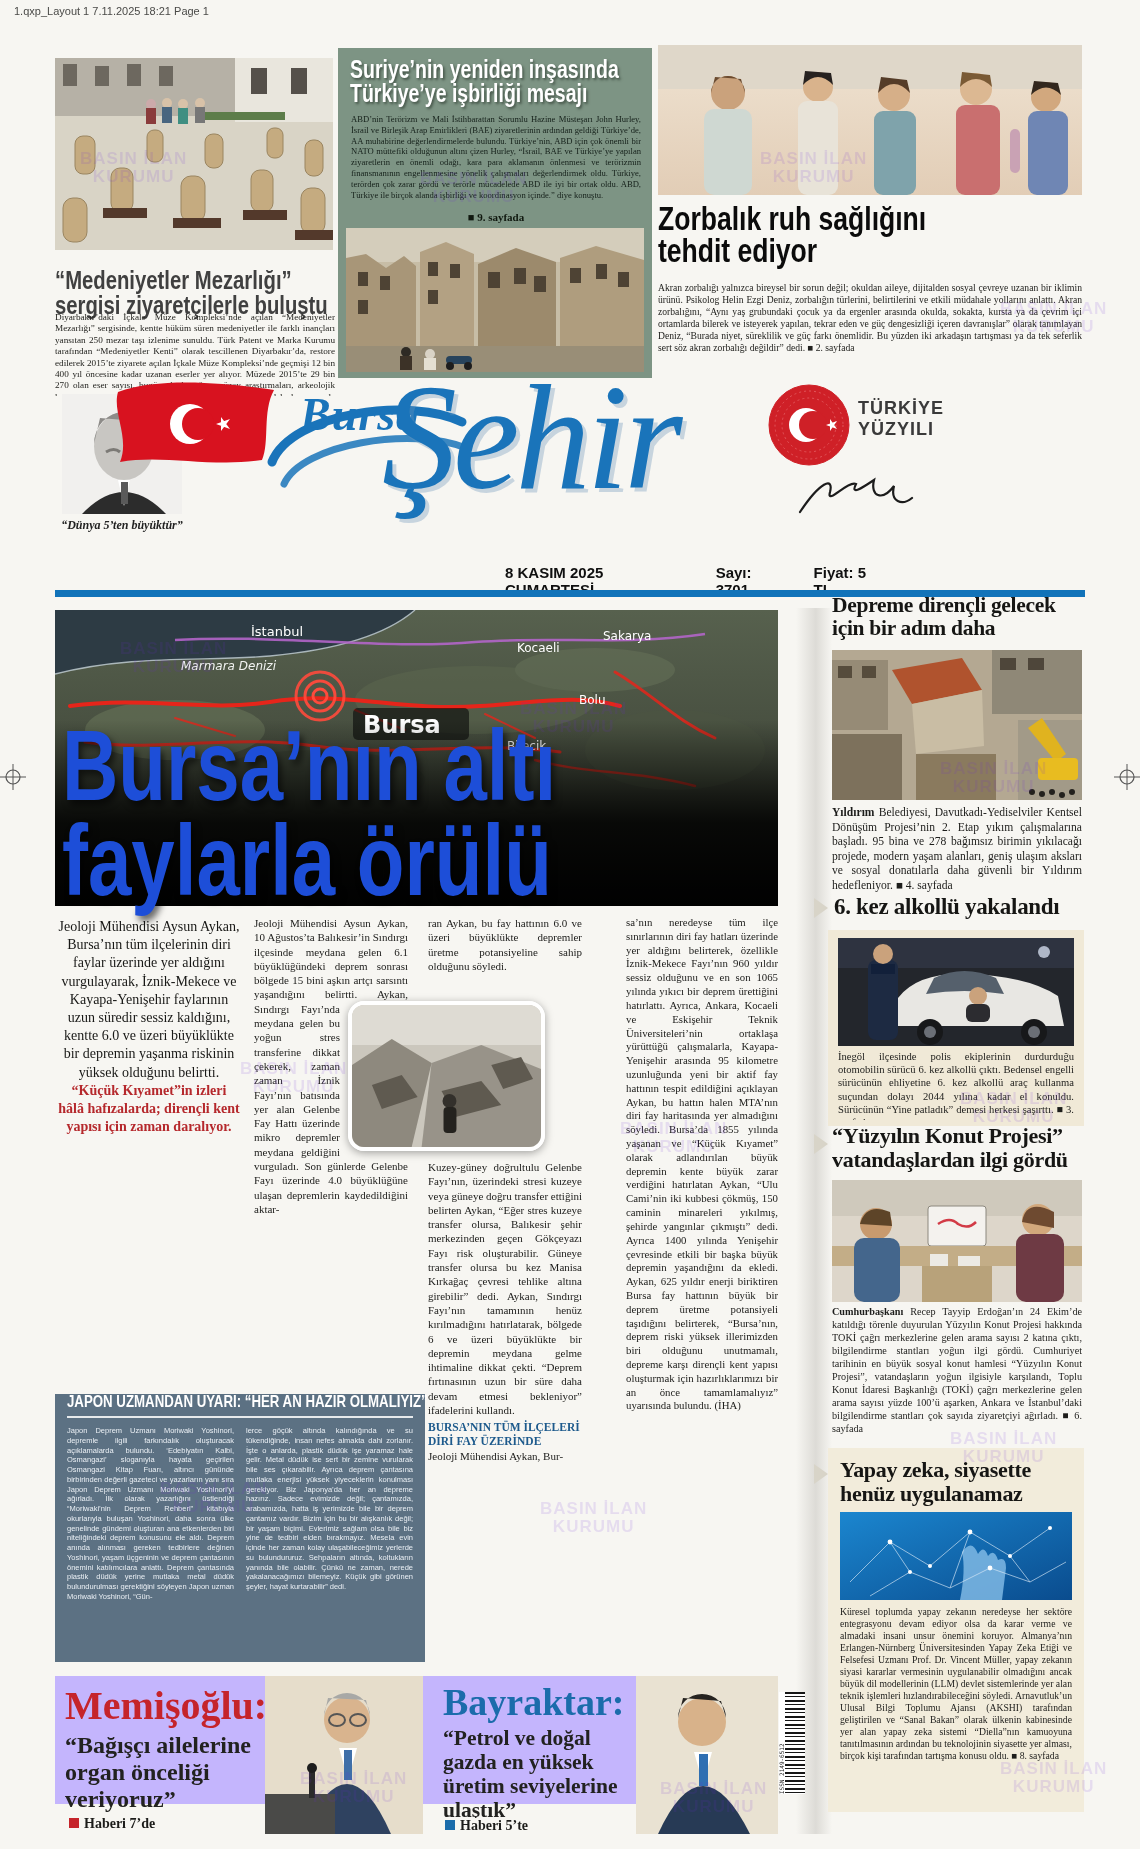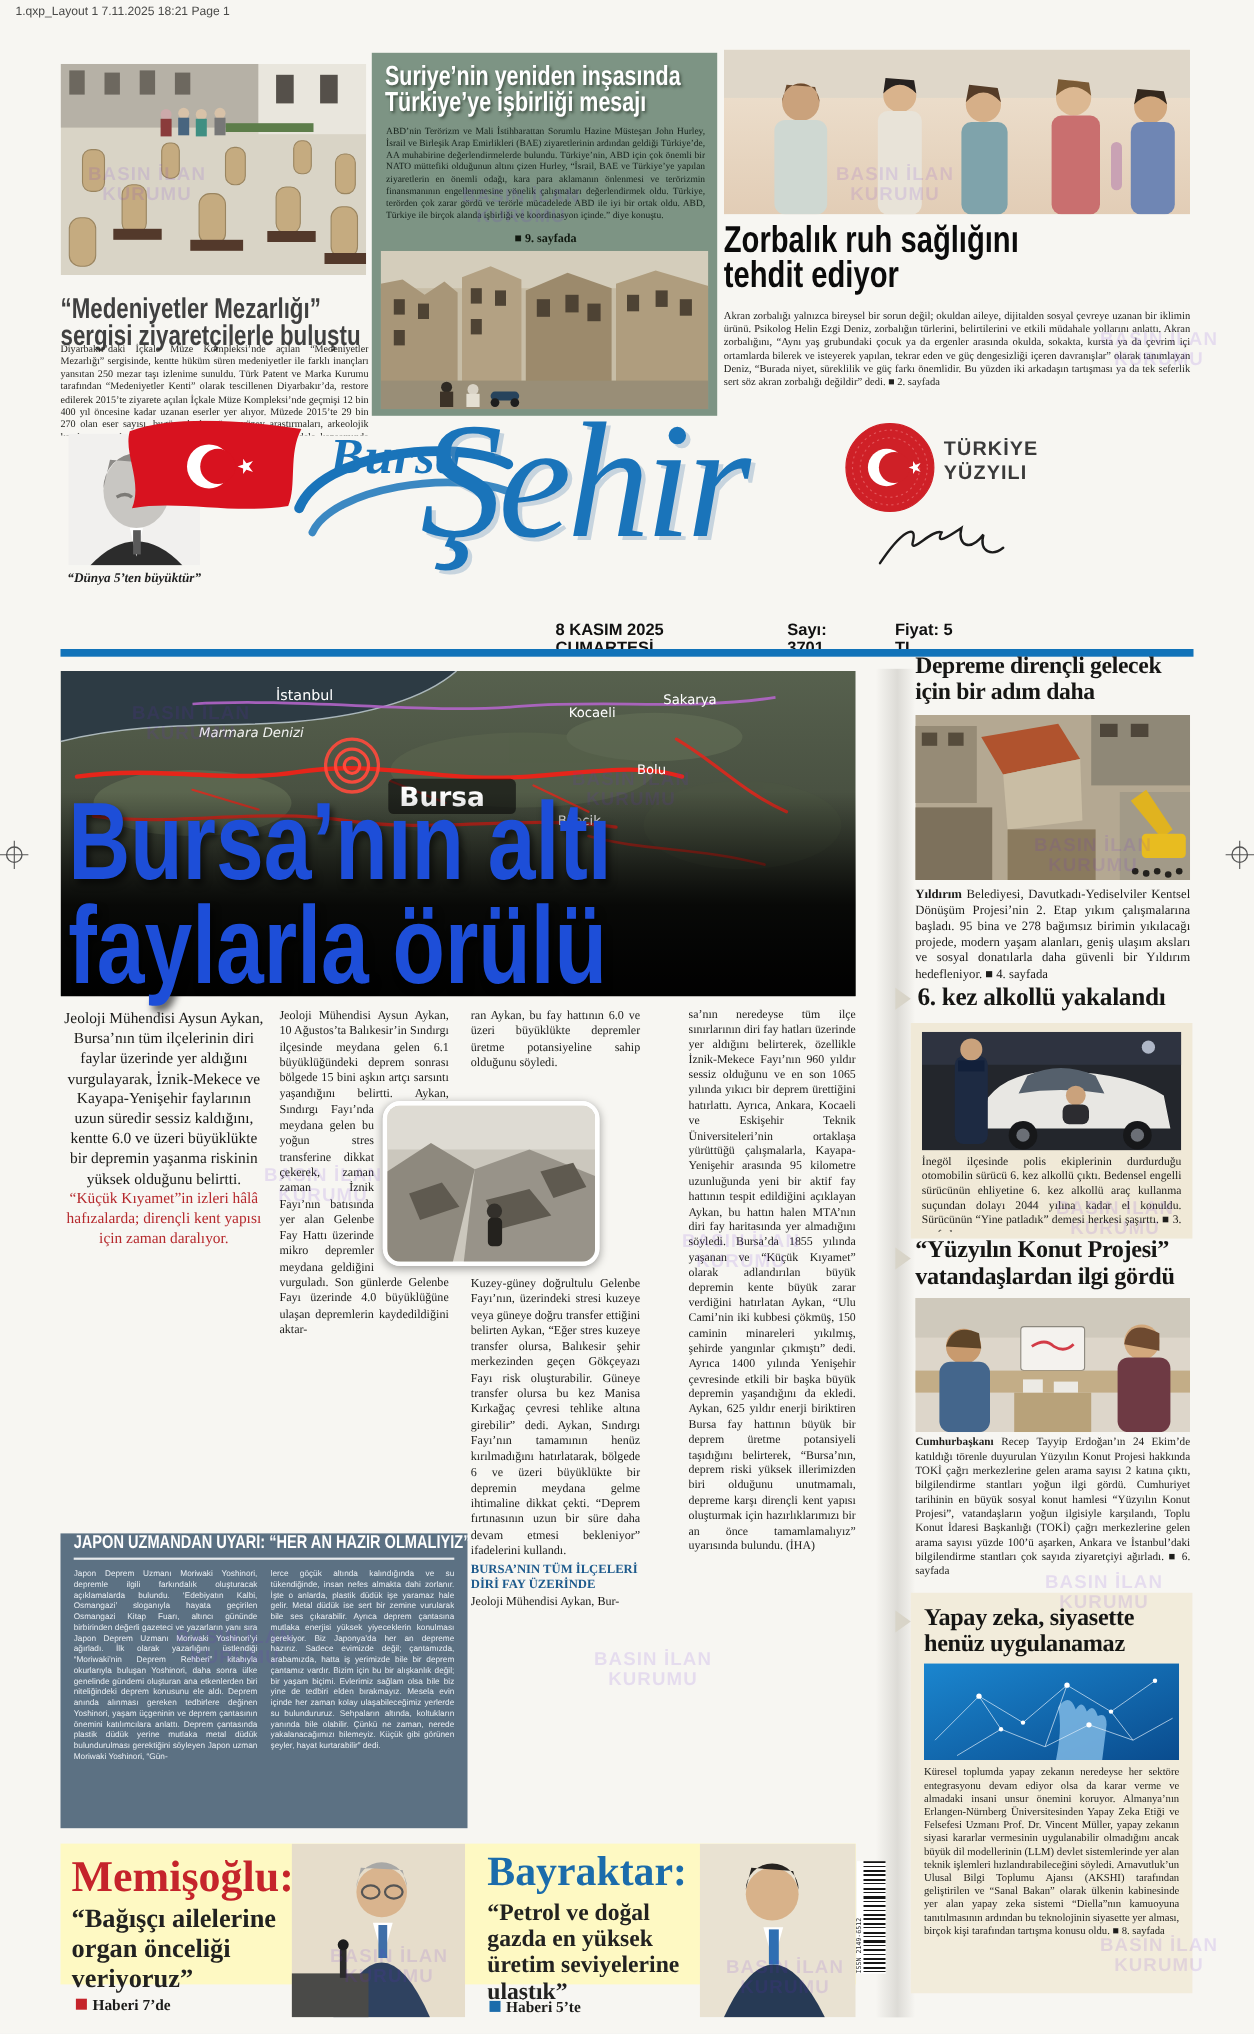--- a/index.html
+++ b/index.html
@@ -277,21 +277,21 @@
         <rect x="0" y="110" width="723" height="186" fill="url(#fade)"></rect>
       </svg>
     </div>
     <div class="abs cond" style="left:62px;top:718px;font-size:100px;color:#1d4ed8;text-shadow:4px 5px 8px rgba(0,0,0,.6);z-index:5;">
       <span>Bursa’nın altı</span><br>
       <span>faylarla örülü</span>
     </div>
 
     <div class="abs clip serif" style="left:58px;top:918px;width:182px;height:272px;font-size:14px;line-height:1.3;text-align:center;color:#181816;">
       <span>Jeoloji Mühendisi Aysun Aykan, Bursa’nın tüm ilçelerinin diri faylar üzerinde yer aldığını vurgulayarak, İznik-Mekece ve Kayapa-Yenişehir faylarının uzun süredir sessiz kaldığını, kentte 6.0 ve üzeri büyüklükte bir depremin yaşanma riskinin yüksek olduğunu belirtti.</span>
-      <span style="color:#b5282c;font-weight:normal;">“Küçük Kıyamet”in izleri hâlâ hafızalarda; dirençli kent yapısı için zaman daralıyor.</span>
+      <span style="color:#b5282c;font-weight:bold;">“Küçük Kıyamet”in izleri hâlâ hafızalarda; dirençli kent yapısı için zaman daralıyor.</span>
     </div>
 
     <div class="abs clip just serif" style="left:254px;top:916px;width:154px;height:476px;font-size:11px;line-height:1.3;color:#1c1c1a;">
       <div style="float:right;width:0;height:87px;"></div>
       <div style="float:right;clear:right;width:68px;height:156px;"></div>
       <span>Jeoloji Mühendisi Aysun Aykan, 10 Ağustos’ta Balıkesir’in Sındırgı ilçesinde meydana gelen 6.1 büyüklüğündeki deprem sonrası bölgede 15 bini aşkın artçı sarsıntı yaşandığını belirtti. Aykan, Sındırgı Fayı’nda meydana gelen bu yoğun stres transferine dikkat çekerek, zaman zaman İznik Fayı’nın batısında yer alan Gelenbe Fay Hattı üzerinde mikro depremler meydana geldiğini vurguladı. Son günlerde Gelenbe Fayı üzerinde 4.0 büyüklüğüne ulaşan depremlerin kaydedildiğini aktar-</span>
     </div>
 
     <div class="abs clip just serif" style="left:428px;top:916px;width:154px;height:84px;font-size:11px;line-height:1.3;color:#1c1c1a;">ran Aykan, bu fay hattının 6.0 ve üzeri büyüklükte depremler üretme potansiyeline sahip olduğunu söyledi.</div>
 
@@ -324,21 +324,21 @@
     <div class="cond" style="font-size:17px;color:#fff;">
       <span>JAPON UZMANDAN UYARI: “HER AN HAZIR OLMALIYIZ”</span>
     </div>
     <div style="height:2px;background:rgba(255,255,255,.85);margin:6px 0 8px;"></div>
     <div style="display:flex;gap:12px;">
       <p class="just clip sans" style="flex:1;margin:0;font-size:7.5px;line-height:1.3;color:#eaeff4;height:208px;">Japon Deprem Uzmanı Moriwaki Yoshinori, depremle ilgili farkındalık oluşturacak açıklamalarda bulundu. ‘Edebiyatın Kalbi, Osmangazi’ sloganıyla hayata geçirilen Osmangazi Kitap Fuarı, altıncı gününde birbirinden değerli gazeteci ve yazarların yanı sıra Japon Deprem Uzmanı Moriwaki Yoshinori’yi ağırladı. İlk olarak yazarlığını üstlendiği “Moriwaki’nin Deprem Rehberi” kitabıyla okurlarıyla buluşan Yoshinori, daha sonra ülke genelinde gündemi oluşturan ana etkenlerden biri niteliğindeki deprem konusunu ele aldı. Deprem anında alınması gereken tedbirlere değinen Yoshinori, yaşam üçgeninin ve deprem çantasının önemini katılımcılara anlattı. Deprem çantasında plastik düdük yerine mutlaka metal düdük bulundurulması gerektiğini söyleyen Japon uzman Moriwaki Yoshinori, “Gün-</p>
       <p class="just clip sans" style="flex:1;margin:0;font-size:7.5px;line-height:1.3;color:#eaeff4;height:208px;">lerce göçük altında kalındığında ve su tükendiğinde, insan nefes almakta dahi zorlanır. İşte o anlarda, plastik düdük işe yaramaz hale gelir. Metal düdük ise sert bir zemine vurularak bile ses çıkarabilir. Ayrıca deprem çantasına mutlaka enerjisi yüksek yiyeceklerin konulması gerekiyor. Biz Japonya’da her an depreme hazırız. Sadece evimizde değil; çantamızda, arabamızda, hatta iş yerimizde bile bir deprem çantamız vardır. Bizim için bu bir alışkanlık değil; bir yaşam biçimi. Evlerimiz sağlam olsa bile biz yine de tedbiri elden bırakmayız. Mesela evin içinde her zaman kolay ulaşabileceğimiz yerlerde su bulundururuz. Sehpaların altında, koltukların yanında bile olabilir. Çünkü ne zaman, nerede yakalanacağımızı bilemeyiz. Küçük gibi görünen şeyler, hayat kurtarabilir” dedi.</p>
     </div>
   </section>
 
-  <section class="abs" style="left:55px;top:1676px;width:723px;height:128px;background:#fef9c3;">
+  <section class="abs" style="left:55px;top:1676px;width:723px;height:128px;background:#c4b5fd;">
 
     <div class="abs serif" style="left:10px;top:6px;font-size:40px;font-weight:bold;color:#c5242b;">Memişoğlu:</div>
     <div class="abs clip serif" style="left:10px;top:56px;width:216px;height:86px;font-size:24px;font-weight:bold;line-height:1.13;color:#222220;">“Bağışçı ailelerine organ önceliği veriyoruz”</div>
     <div class="abs serif" style="left:14px;top:140px;font-size:14px;font-weight:bold;color:#1c1c1a;">
       <span style="display:inline-block;width:10px;height:10px;background:#c5242b;margin-right:5px;"></span><span>Haberi 7’de</span>
     </div>
     <div class="abs photo" style="left:210px;top:0;width:158px;height:158px;">
       <svg viewBox="0 0 158 158" preserveAspectRatio="none">
         <rect width="158" height="158" fill="#e6ddcb"></rect>
         <circle cx="82" cy="44" r="23" fill="#d9b48e"></circle>

